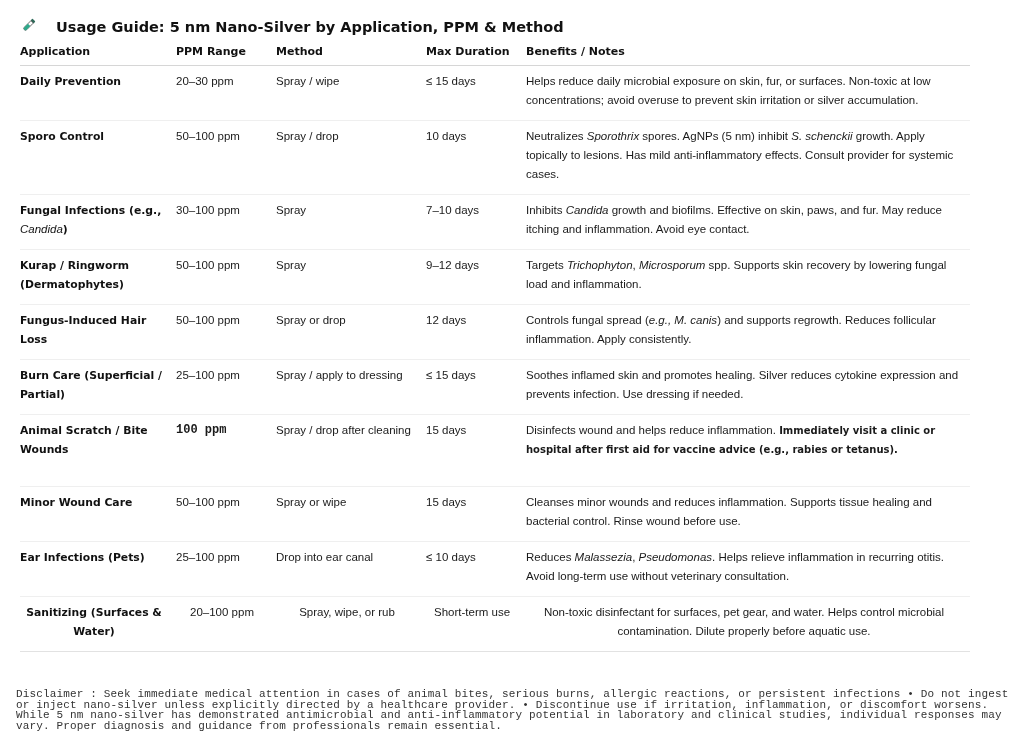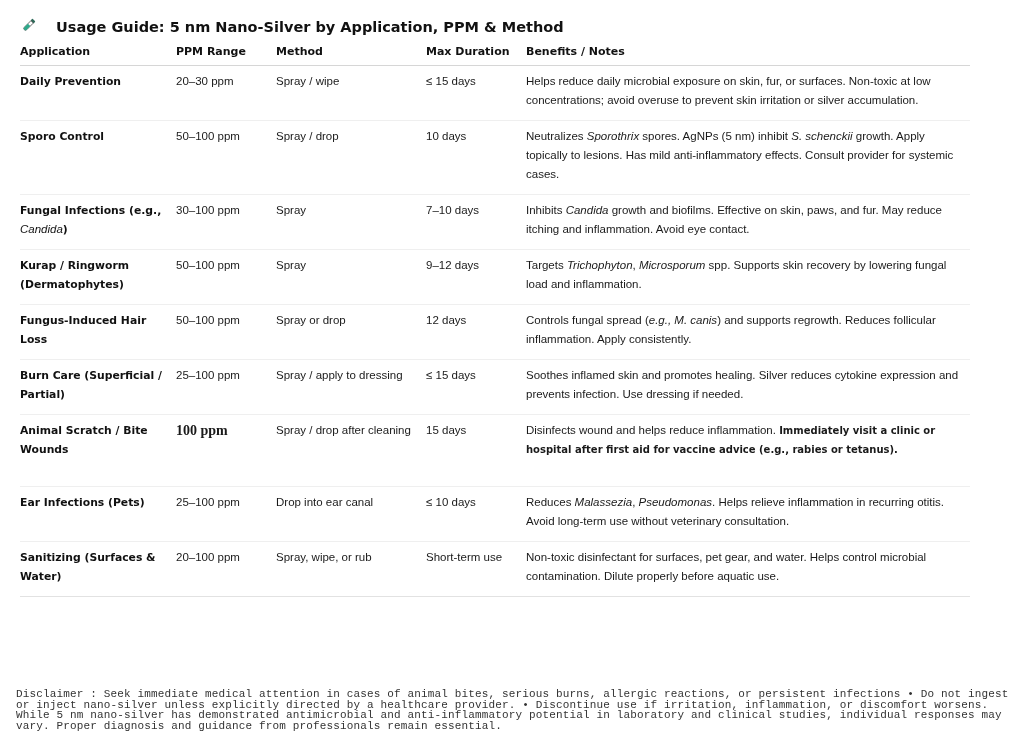--- a/index.html
+++ b/index.html
@@ -26,24 +26,24 @@
     text-align: left; font-family: "DejaVu Sans", sans-serif; font-weight: bold;
     font-size: 11px; color: #111; padding: 4px 0 6px 0; height: 14px;
     border-bottom: 1.5px solid #d6d6d6; vertical-align: top; margin-left: 13px;
   }
   tbody td {
     font-size: 11.5px; line-height: 19px; vertical-align: top;
     padding: 6px 8px 10px 0; border-bottom: 1px solid #efefef; color: #1a1a1a;
   }
   tbody tr { height: 54px; }
   tbody tr.tall { height: 72px; }
-  tbody tr:last-child td { border-bottom: 1.5px solid #e2e2e2; }
+  tbody tr:last-child td { border-bottom: 1.5px solid #e2e2e2; text-align: center; }
   td.app { font-family: "DejaVu Sans", sans-serif; font-weight: bold; font-size: 10.8px; color: #111; }
   td.app i { font-weight: normal; font-family: "Liberation Sans", sans-serif; font-size: 11.5px; }
-  td.bold-cell { font-family: Liberation Serif, serif; font-weight: bold; font-size: 14px; }
+  td.bold-cell { font-family: Liberation Mono, monospace; font-weight: bold; font-size: 12px; }
   .notes i { font-style: italic; }
   .notes b { font-family: "DejaVu Sans", sans-serif; font-weight: bold; font-size: 10px; }
   .disclaimer {
     position: absolute; left: 16px; top: 689px; width: 994px;
     font-family: Liberation Mono, monospace; font-size: 11px; line-height: 10.5px;
     color: #333; letter-spacing: 0.15px;
   }
 </style>
 </head>
 <body>
@@ -122,20 +122,27 @@
         <td class="notes"><span>Soothes inflamed skin and promotes healing. Silver reduces cytokine expression and prevents infection. Use dressing if needed.</span></td>
       </tr>
       <tr class="tall">
         <td class="app"><span>Animal Scratch / Bite Wounds</span></td>
         <td class="bold-cell">100 ppm</td>
         <td>Spray / drop after cleaning</td>
         <td>15 days</td>
         <td class="notes"><span>Disinfects wound and helps reduce inflammation. </span><b>Immediately visit a clinic or hospital after first aid for vaccine advice (e.g., rabies or tetanus).</b></td>
       </tr>
       <tr>
+        <td class="app"><span>Minor Wound Care</span></td>
+        <td>50–100 ppm</td>
+        <td>Spray or wipe</td>
+        <td>15 days</td>
+        <td class="notes"><span>Cleanses minor wounds and reduces inflammation. Supports tissue healing and bacterial control. Rinse wound before use.</span></td>
+      </tr>
+      <tr>
         <td class="app"><span>Ear Infections (Pets)</span></td>
         <td>25–100 ppm</td>
         <td>Drop into ear canal</td>
         <td>≤ 10 days</td>
         <td class="notes"><span>Reduces </span><i>Malassezia</i><span>, </span><i>Pseudomonas</i><span>. Helps relieve inflammation in recurring otitis. Avoid long-term use without veterinary consultation.</span></td>
       </tr>
       <tr>
         <td class="app"><span>Sanitizing (Surfaces &amp; Water)</span></td>
         <td>20–100 ppm</td>
         <td>Spray, wipe, or rub</td>

